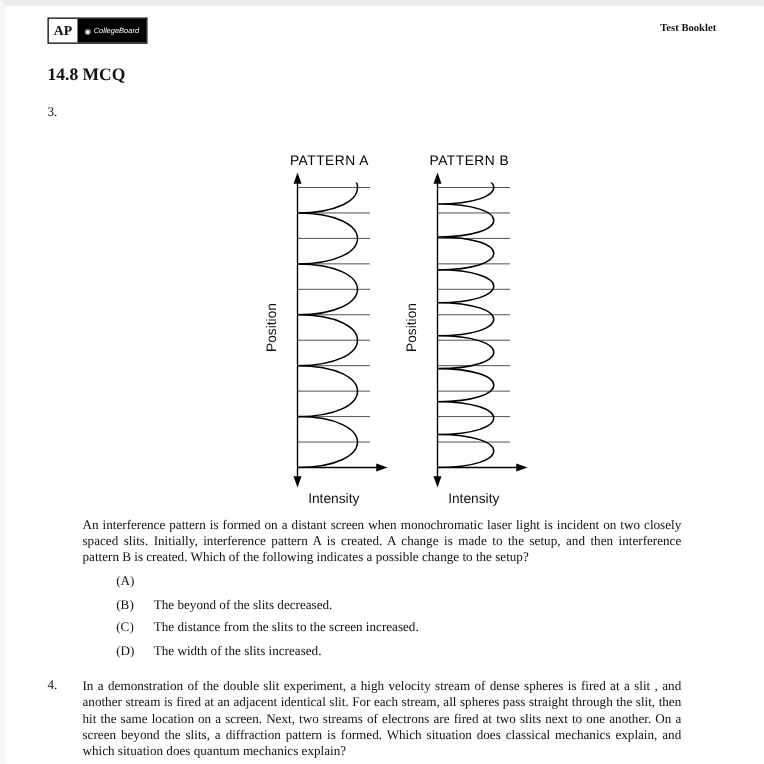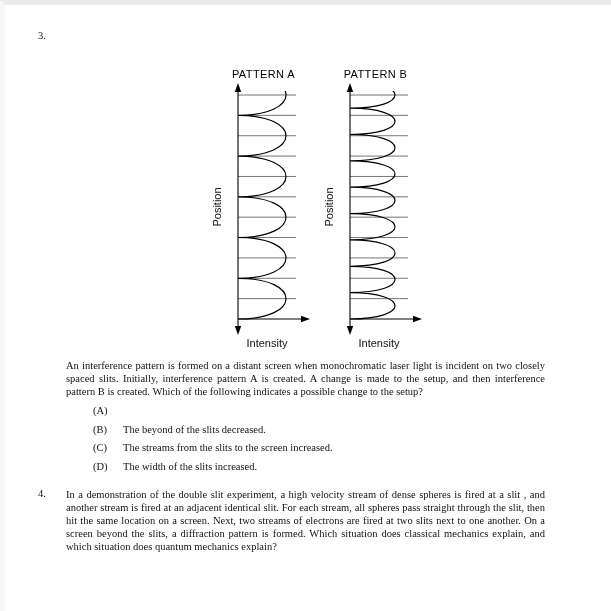--- a/index.html
+++ b/index.html
@@ -31,21 +31,32 @@
   .choice { display: flex; padding-left: 27px; margin-top: 6.5px; font-size: 10.5px; line-height: 12px; }
   .choice-letter { flex: 0 0 30px; }
   .q4 { margin-top: 15px; }
   .q4 .qtext { margin-top: 0; }
 </style>
 </head>
 <body>
 
 <div class="page">
 
+  <div class="header">
+    <div class="logo">
+      <span class="logo-ap">AP</span>
+      <span class="logo-brand">
+        <span class="logo-mark">◉</span>
+        <span>CollegeBoard</span>
+      </span>
+    </div>
+    <div class="booklet">Test Booklet</div>
+  </div>
 
+  <h1 class="title">14.8 MCQ</h1>
 
   <div class="question">
     <div class="qnum">3.</div>
     <div class="qbody">
 
       <div class="diagrams">
         <div class="diagram">
           <div class="pattern-label">PATTERN A</div>
           <svg id="pattern-svg-0" width="112" height="270">
             <text class="axis-label" x="-126" y="13" transform="rotate(-90)" text-anchor="middle">Position</text>
@@ -122,21 +133,21 @@
       <div class="choices">
         <div class="choice">
           <span class="choice-letter">(A)</span>
         </div>
         <div class="choice">
           <span class="choice-letter">(B)</span>
           <span class="choice-text">The beyond of the slits decreased.</span>
         </div>
         <div class="choice">
           <span class="choice-letter">(C)</span>
-          <span class="choice-text">The streams from the slits to the screen increased.</span>
+          <span class="choice-text">The distance from the slits to the screen increased.</span>
         </div>
         <div class="choice">
           <span class="choice-letter">(D)</span>
           <span class="choice-text">The width of the slits increased.</span>
         </div>
       </div>
 
     </div>
   </div>
 

